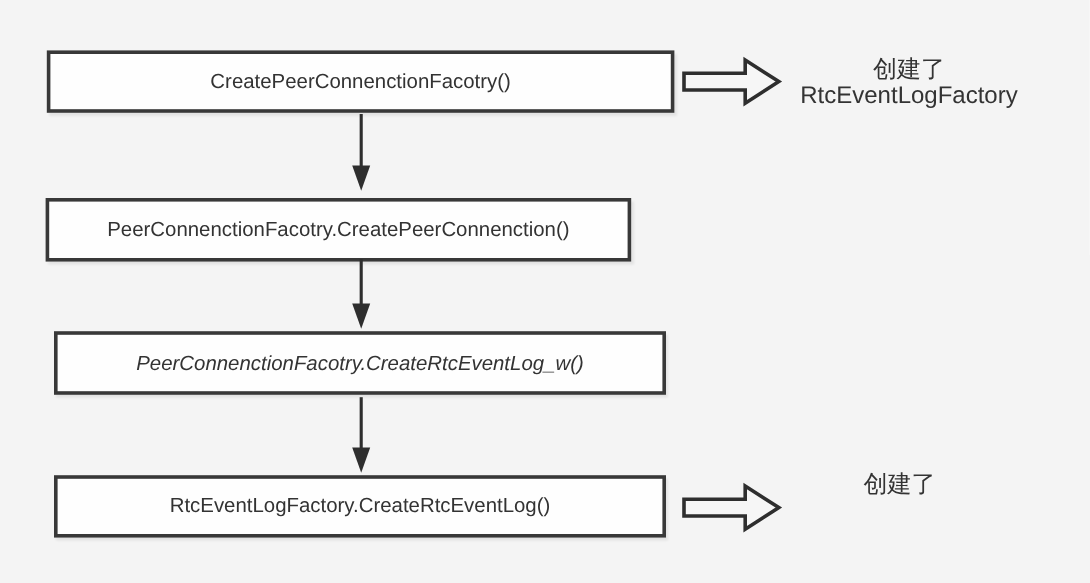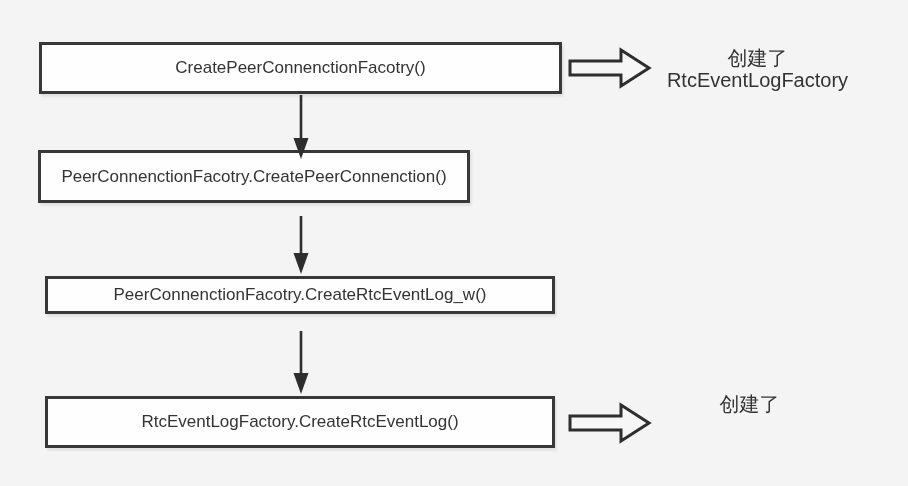--- a/index.html
+++ b/index.html
@@ -22,22 +22,22 @@
     box-shadow: 2px 3px 2px rgba(0,0,0,0.07);
     display: flex;
     align-items: center;
     justify-content: center;
     font-size: 17px;
     color: #333333;
     letter-spacing: 0px;
     white-space: nowrap;
   }
   .box-1 { left: 39px;  top: 42px;  width: 523px; height: 52px; }
-  .box-2 { left: 38px;  top: 150px; width: 432px; height: 53px; }
-  .box-3 { left: 45px;  top: 276px; width: 510px; height: 38px; }
+  .box-2 { left: 38px;  top: 165px; width: 488px; height: 53px; }
+  .box-3 { left: 45px;  top: 276px; width: 510px; height: 53px; font-style: italic; }
   .box-4 { left: 45px;  top: 396px; width: 510px; height: 52px; }
   .arrow-layer {
     position: absolute;
     left: 0; top: 0;
     width: 908px; height: 486px;
     pointer-events: none;
   }
   .annotation {
     position: absolute;
     width: 215px;

